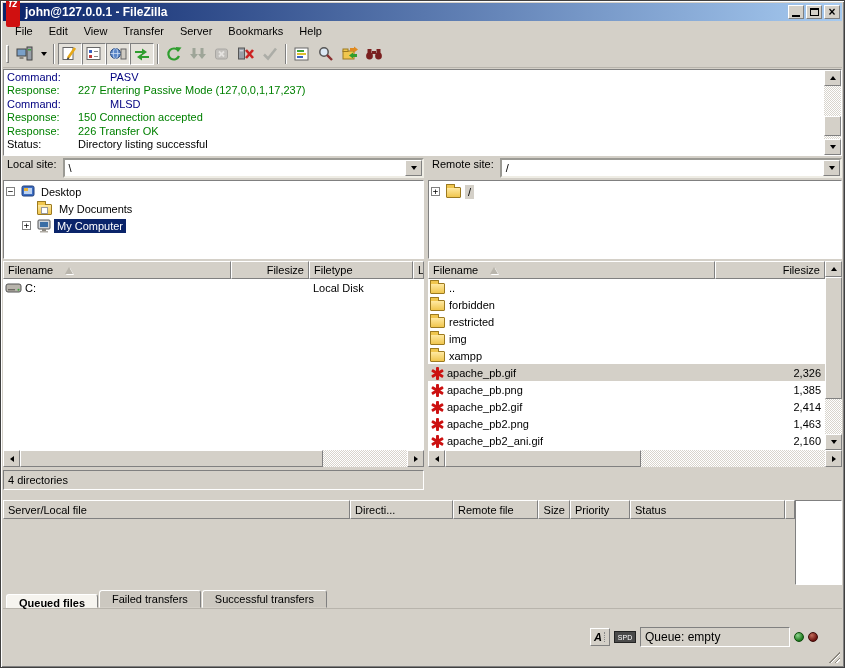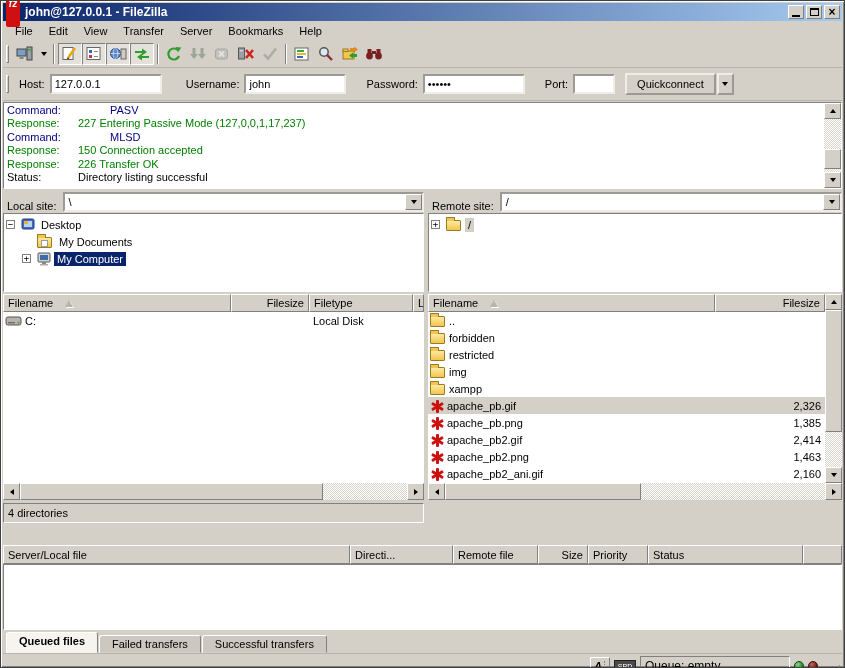--- a/index.html
+++ b/index.html
@@ -65,21 +65,21 @@
   .tri-up{width:0;height:0;border-left:3px solid transparent;border-right:3px solid transparent;border-bottom:4px solid #000;}
   .tri-down{width:0;height:0;border-left:3px solid transparent;border-right:3px solid transparent;border-top:4px solid #000;}
   .tri-left{width:0;height:0;border-top:3px solid transparent;border-bottom:3px solid transparent;border-right:4px solid #000;}
   .tri-right{width:0;height:0;border-top:3px solid transparent;border-bottom:3px solid transparent;border-left:4px solid #000;}
   
   .panes{height:334px;flex:none;display:flex;margin-top:2px;}
   .pane{display:flex;flex-direction:column;overflow:hidden;}
   .pane.left{width:421px;flex:none;}
   .pane.right{flex:1;}
   .splitter{width:4px;flex:none;}
-  .siterow{height:21px;flex:none;display:flex;align-items:flex-end;}
+  .siterow{height:21px;flex:none;display:flex;align-items:flex-start;}
   .site-label{padding:0 6px 0 4px;flex:none;}
   .combo{flex:1;height:20px;border:2px inset #efede5;background:#fff;display:flex;align-items:center;position:relative;}
   .combo .val{padding-left:4px;flex:1;}
   .combo-btn{width:17px;height:16px;background:#d4d0c8;border:1px solid;border-color:#fff #808080 #808080 #fff;
     display:flex;align-items:center;justify-content:center;flex:none;margin-right:0px;}
   .treebox{height:79px;flex:none;background:#fff;border:1px solid;border-color:#808080 #fff #fff #808080;padding:2px 0 0 2px;overflow:hidden;margin-top:1px;}
   .treerow{display:flex;align-items:center;height:17px;white-space:nowrap;}
   .expander{width:9px;height:9px;border:1px solid #808080;background:#fff;flex:none;
     display:flex;align-items:center;justify-content:center;font-size:9px;line-height:7px;font-family:"DejaVu Sans Mono",monospace;margin-right:4px;}
   .indent{width:16px;flex:none;}
@@ -100,28 +100,28 @@
   .lrow.selected{background:#d4d0c8;}
   .statusline{height:20px;flex:none;border:1px solid;border-color:#808080 #fff #fff #808080;
     display:flex;align-items:center;padding-left:4px;margin-top:3px;background:#d4d0c8;white-space:nowrap;}
   
   .ico{flex:none;display:inline-flex;margin:0 3px 0 2px;}
   .ico-folder{position:relative;width:15px;height:11px;background:linear-gradient(#ffe9a2,#f0c64e);
     border:1px solid #9c7a20;border-radius:1px;margin:2px 4px 0 2px;flex:none;}
   .ico-folder::before{content:"";position:absolute;left:-1px;top:-4px;width:7px;height:3px;
     background:#f0c64e;border:1px solid #9c7a20;border-bottom:0;border-radius:1px 1px 0 0;}
   
-  .queuewrap{height:85px;flex:none;display:flex;flex-direction:column;margin-top:20px;}
+  .queuewrap{height:85px;flex:none;display:flex;flex-direction:row;margin-top:8px;}
   .qheader{display:flex;height:19px;flex:none;}
   .qbody{flex:1;background:#fff;border:1px solid;border-color:#808080 #fff #fff #808080;}
   
   .tabsrow{height:24px;flex:none;display:flex;align-items:flex-end;padding-left:3px;border-bottom:1px solid #b8b4ac;}
   .tab{height:18px;padding:2px 12px 0 12px;border:1px solid;border-color:#fff #808080 #d4d0c8 #fff;
     border-radius:3px 3px 0 0;background:#ccc8c0;margin-right:1px;white-space:nowrap;}
-  .tab.active{height:21px;background:#f6f4ef;font-weight:bold;border-bottom-color:#f6f4ef;text-align:center;}
+  .tab.active{height:14px;background:#f6f4ef;font-weight:bold;border-bottom-color:#f6f4ef;text-align:center;}
   
   .statusbar{flex:1;display:flex;align-items:center;justify-content:flex-end;padding:2px 2px 2px 4px;gap:4px;}
   .dt-ind{width:20px;height:18px;border:1px solid;border-color:#fff #808080 #808080 #fff;
     display:flex;align-items:center;justify-content:center;font-weight:bold;font-style:italic;font-size:11px;}
   .spd-ind{min-width:22px;height:12px;background:#4a4a4a;color:#fff;font-size:7px;line-height:12px;
     text-align:center;border:1px solid #222;padding:0 1px;}
   .queue-panel{width:150px;height:20px;border:1px solid;border-color:#808080 #fff #fff #808080;
     display:flex;align-items:center;padding-left:4px;font-size:12px;}
   .led{width:10px;height:10px;border-radius:50%;}
   .led.on{background:radial-gradient(circle at 35% 30%,#8fd48f,#1c7a1c 70%);border:1px solid #0c4a0c;}
@@ -265,35 +265,20 @@
       <svg width="18" height="16">
         <rect x="2.5" y="3" width="4" height="5" fill="#7a2020"></rect>
         <rect x="11.5" y="3" width="4" height="5" fill="#7a2020"></rect>
         <circle cx="4.5" cy="10" r="3.4" fill="#7a2020"></circle>
         <circle cx="13.5" cy="10" r="3.4" fill="#7a2020"></circle>
         <rect x="7" y="5" width="4" height="3" fill="#7a2020"></rect>
       </svg>
     </span>
   </div>
 
-  <div class="quickbar">
-    <span class="grip"></span>
-    <span class="qc-label">Host:</span>
-    <input class="field" style="width: 112px;" value="127.0.0.1">
-    <span class="qc-label" style="margin-left:24px">Username:</span>
-    <input class="field" style="width: 102px;" value="john">
-    <span class="qc-label" style="margin-left:20px">Password:</span>
-    <input class="field" style="width: 102px;" value="••••••">
-    <span class="qc-label" style="margin-left:20px">Port:</span>
-    <input class="field" style="width: 42px;" value="">
-    <button class="qc-btn" style="margin-left:10px">Quickconnect</button>
-    <span class="qc-drop">
-        <span class="arrow-down"></span>
-      </span>
-  </div>
 
   <div class="logwrap">
     <div style="padding-top:1px;padding-right:17px;">
       <div class="logline">
           <span class="l log-command">Command:</span>
           <span class="log-command">PASV</span>
         </div>
       <div class="logline">
           <span class="l log-response">Response:</span>
           <span class="log-response">227 Entering Passive Mode (127,0,0,1,17,237)</span>
@@ -568,21 +553,21 @@
     <div class="qheader">
       <span class="hcell" style="width:347px">
           <span>Server/Local file</span>
         </span>
       <span class="hcell" style="width:103px">
           <span>Directi...</span>
         </span>
       <span class="hcell" style="width:85px">
           <span>Remote file</span>
         </span>
-      <span class="hcell right" style="width:50px">
+      <span class="hcell right" style="width:32px">
           <span>Size</span>
         </span>
       <span class="hcell" style="width:60px">
           <span>Priority</span>
         </span>
       <span class="hcell" style="width:155px">
           <span>Status</span>
         </span>
       <span class="hcell" style="flex:1"></span>
     </div>

